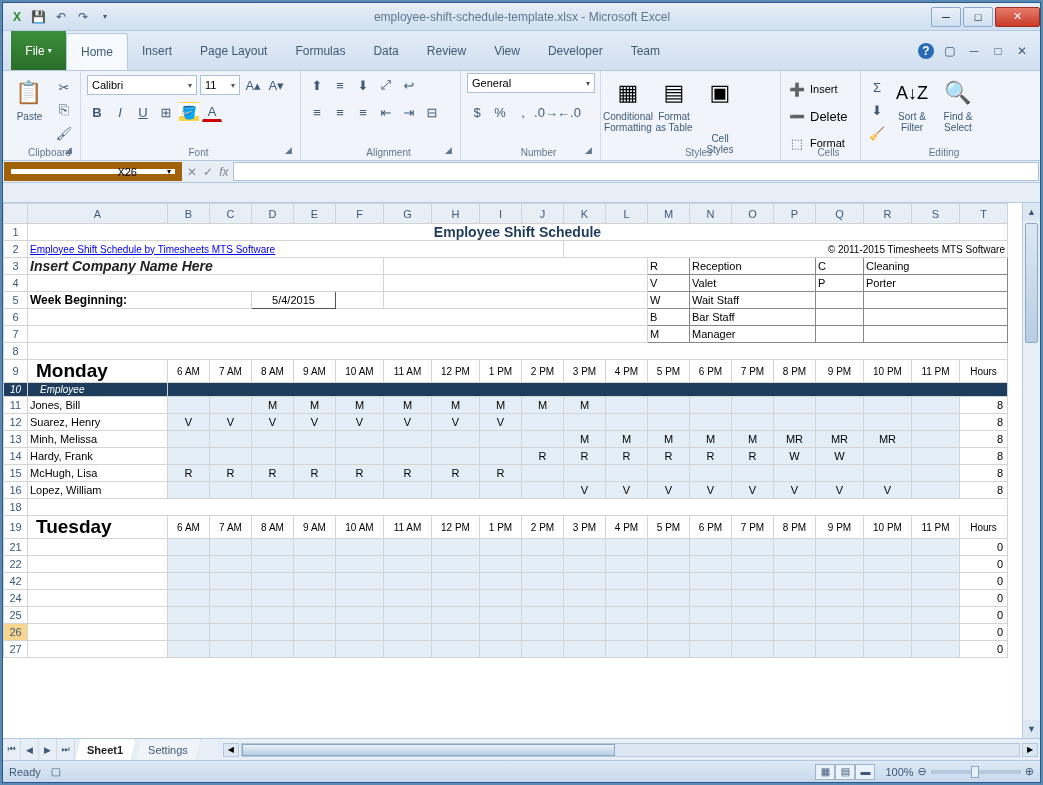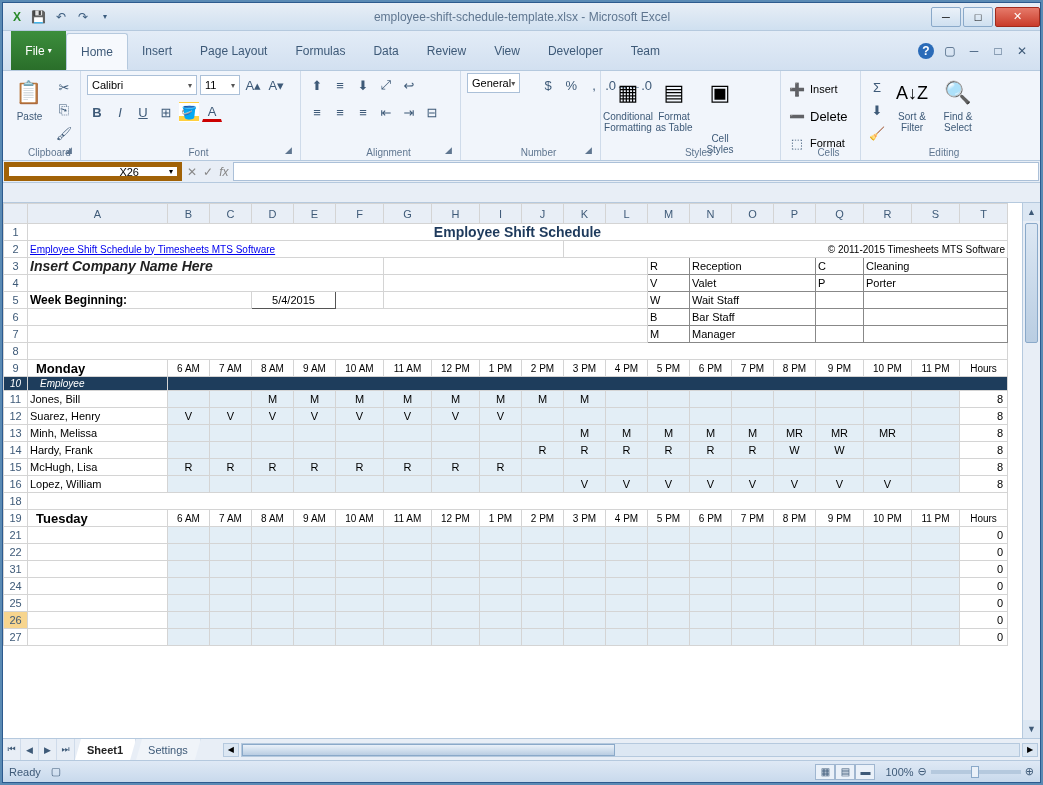--- a/index.html
+++ b/index.html
@@ -35,21 +35,21 @@
 .smcol { display:flex; flex-direction:column; gap:3px; padding-top:4px;}
 .smrow { display:flex; gap:3px; align-items:center; height:24px;}
 .sbtn { width:20px; height:20px; display:flex; align-items:center; justify-content:center; font-size:13px; color:#3e5a78; border:1px solid transparent; }
 .combo { height:20px; border:1px solid #abc0d8; background:#fff; font-size:11px; padding:0 4px; display:flex; align-items:center; justify-content:space-between; }
 .combo .dd { font-size:8px; color:#555; }
 .dlaunch { position:absolute; bottom:3px; right:3px; width:12px; height:12px; font-size:9px; color:#5f7690; }
 
 
 .fbar-row { height:22px; background:#e8eef6; display:flex; border-bottom:1px solid #b5c9de; }
 .namebox-area { width:180px; display:flex; align-items:stretch; }
-.namebox { flex:1; background:#fff; border:5px solid #a16207; font-size:11px; padding:2px 4px; display:flex; align-items:center; justify-content:flex-end; margin:1px;}
+.namebox { flex:1; background:#fff; border:7px solid #a16207; font-size:11px; padding:2px 4px; display:flex; align-items:center; justify-content:flex-end; margin:1px;}
 .fx-area { display:flex; align-items:center; padding:0 4px; gap:6px; }
 .fx-area span { font-size:12px; color:#888; }
 .fxinput { flex:1; background:#fff; border:1px solid #abc0d8; margin:1px; }
 
 
 .grey-spacer { height:20px; background:#e8eef6; border-bottom:1px solid #b5c9de; }
 
 
 .gridwrap { flex:1; display:flex; overflow:hidden; background:#fff;}
 .grid { flex:1; overflow:auto; }
@@ -59,21 +59,21 @@
 .rowhdr { background:#e8eef6; color:#3e5a78; text-align:center; width:24px; font-size:11px;}
 .rowhdr.sel { background:#f7d58e; }
 .corner { background:#e8eef6; width:24px;}
 .sheet td { background:#fff; }
 .titlecell { background:#9db9e0; color:#1e3a5c; font-weight:bold; text-align:center; font-size:14px; height:22px;}
 .linkcell { color:#0000ee; text-decoration:underline; font-size:10px; }
 .copycell { text-align:right; font-size:10px; }
 .compname { font-style:italic; font-weight:bold; font-size:14px; color:#222; }
 .wklabel { font-weight:bold; font-size:12px; }
 .datebox { border:1.5px solid #555!important; text-align:center; }
-.dayhdr { font-weight:bold; font-size:13px; padding-left:8px!important;}
+.dayhdr { font-weight:bold; font-size:19px; padding-left:8px!important;}
 .timehdr { font-size:10px; text-align:center; }
 .emprow td { background:#1e3d5c; color:#fff; font-size:10px; font-style:italic; height:14px;}
 .shift td.sc { background:#e3eef6; text-align:center; }
 .shift td.nm { padding-left:2px; }
 .hourscell { text-align:right; padding-right:4px!important; }
 .vscroll { width:18px; background:#e8eef6; border-left:1px solid #b5c9de; position:relative;}
 .vscroll .thumb { position:absolute; top:20px; left:2px; right:2px; height:120px; background:linear-gradient(#dce7f3,#b9cde2); border:1px solid #8aa9c9; border-radius:2px;}
 .vscroll .arr { position:absolute; left:0; right:0; height:18px; display:flex; align-items:center; justify-content:center; font-size:9px; color:#3e5a78; background:#dce7f3;}
 .vscroll .up{top:0;} .vscroll .dn{bottom:0;}
 
@@ -210,21 +210,21 @@
           <span class="sbtn">⇤</span>
           <span class="sbtn">⇥</span>
           <span class="sbtn">⊟</span>
         </div>
       </div>
       <div class="glabel">Alignment</div>
       <div class="dlaunch">◢</div>
     </div>
 
     <div class="rgroup" style="width:140px;">
-      <div class="gbody" style="flex-direction:row;gap:18px;">
+      <div class="gbody" style="flex-direction:column;gap:7px;">
         <div class="combo" style="width:128px;">
             <span>General</span>
             <span class="dd">▾</span>
           </div>
         <div class="smrow">
           <span class="sbtn">$</span>
           <span class="sbtn">%</span>
           <span class="sbtn">,</span>
           <span class="sbtn">.0→</span>
           <span class="sbtn">←.0</span>
@@ -632,21 +632,21 @@
               <td class="sc"></td>
               <td class="sc"></td>
               <td class="sc"></td>
               <td class="sc"></td>
               <td class="sc"></td>
               <td class="sc"></td>
               <td class="sc"></td>
               <td class="hourscell">0</td>
             </tr>
             <tr class="shift">
-              <td class="rowhdr">31</td>
+              <td class="rowhdr">42</td>
               <td class="nm"></td>
               <td class="sc"></td>
               <td class="sc"></td>
               <td class="sc"></td>
               <td class="sc"></td>
               <td class="sc"></td>
               <td class="sc"></td>
               <td class="sc"></td>
               <td class="sc"></td>
               <td class="sc"></td>

